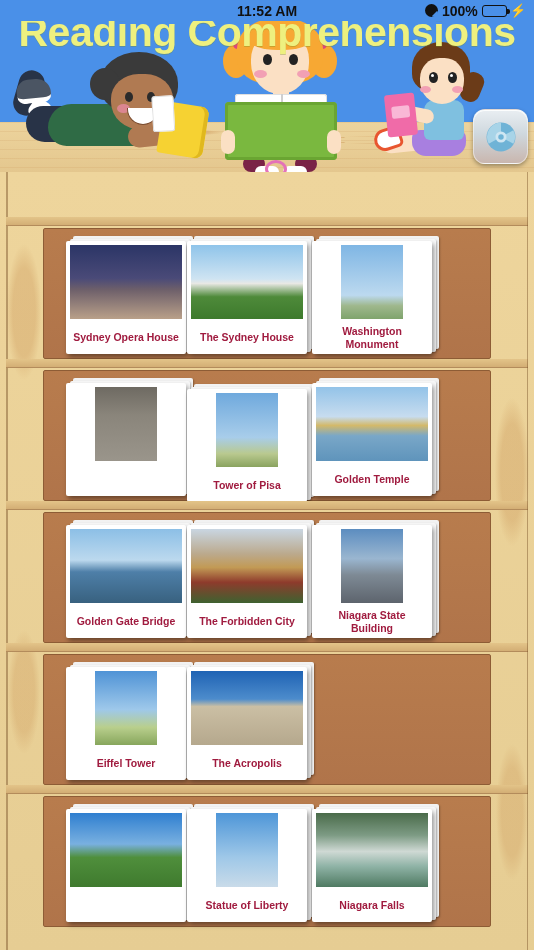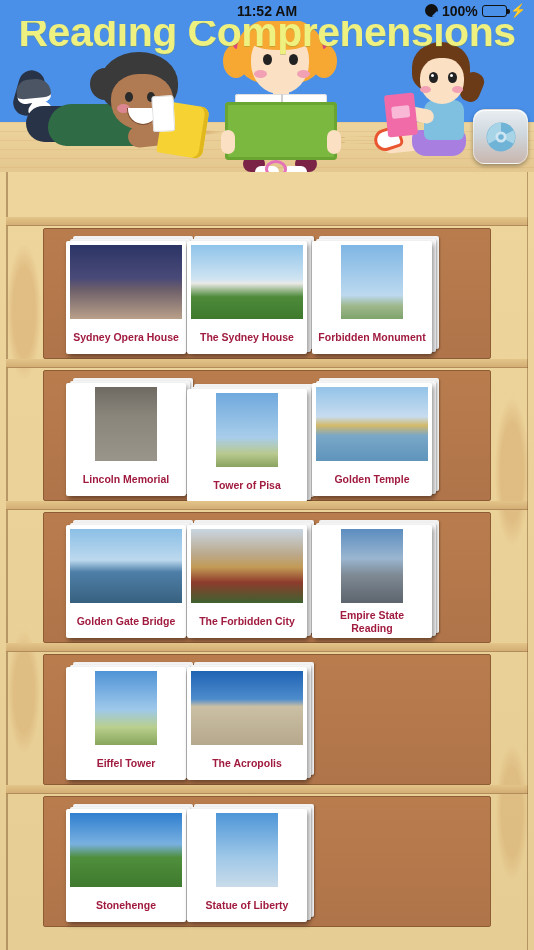--- a/index.html
+++ b/index.html
@@ -397,35 +397,34 @@
         </div>
       </div>
       <div class="card" style="left: 268px; top: 12px;">
         <div class="stack s3"></div>
         <div class="stack s2"></div>
         <div class="stack s1"></div>
         <div class="card-inner">
           <div class="thumb narrow">
             <div class="pic p-wm"></div>
           </div>
-          <div class="card-label">Forbidden Monument</div>
+          <div class="card-label">Washington Monument</div>
         </div>
       </div>
     </div>
     <div class="shelf-ledge" style="top: 187px;"></div>
     <div class="shelf" style="top: 198px;">
       <div class="card" style="left: 22px; top: 12px;">
         <div class="stack s3"></div>
         <div class="stack s2"></div>
         <div class="stack s1"></div>
         <div class="card-inner">
           <div class="thumb narrow">
             <div class="pic p-lm"></div>
           </div>
-          <div class="card-label">Lincoln Memorial</div>
         </div>
       </div>
       <div class="card" style="left: 143px; top: 18px;">
         <div class="stack s3"></div>
         <div class="stack s2"></div>
         <div class="stack s1"></div>
         <div class="card-inner">
           <div class="thumb narrow">
             <div class="pic p-pisa"></div>
           </div>
@@ -469,21 +468,21 @@
         </div>
       </div>
       <div class="card" style="left: 268px; top: 12px;">
         <div class="stack s3"></div>
         <div class="stack s2"></div>
         <div class="stack s1"></div>
         <div class="card-inner">
           <div class="thumb narrow">
             <div class="pic p-es"></div>
           </div>
-          <div class="card-label">Empire State Reading</div>
+          <div class="card-label">Niagara State Building</div>
         </div>
       </div>
     </div>
     <div class="shelf-ledge" style="top: 471px;"></div>
     <div class="shelf" style="top: 482px;">
       <div class="card" style="left: 22px; top: 12px;">
         <div class="stack s3"></div>
         <div class="stack s2"></div>
         <div class="stack s1"></div>
         <div class="card-inner">
@@ -508,28 +507,38 @@
     <div class="shelf-ledge" style="top: 613px;"></div>
     <div class="shelf" style="top: 624px;">
       <div class="card" style="left: 22px; top: 12px;">
         <div class="stack s3"></div>
         <div class="stack s2"></div>
         <div class="stack s1"></div>
         <div class="card-inner">
           <div class="thumb">
             <div class="pic p-sh"></div>
           </div>
-          <div class="card-label">Stonehenge</div>
         </div>
       </div>
       <div class="card" style="left: 143px; top: 12px;">
         <div class="stack s3"></div>
         <div class="stack s2"></div>
         <div class="stack s1"></div>
         <div class="card-inner">
           <div class="thumb narrow">
             <div class="pic p-sl"></div>
           </div>
           <div class="card-label">Statue of Liberty</div>
         </div>
       </div>
+      <div class="card" style="left: 268px; top: 12px;">
+        <div class="stack s3"></div>
+        <div class="stack s2"></div>
+        <div class="stack s1"></div>
+        <div class="card-inner">
+          <div class="thumb">
+            <div class="pic p-nf"></div>
+          </div>
+          <div class="card-label">Niagara Falls</div>
+        </div>
+      </div>
     </div>
   </div>
 
 </body></html>

